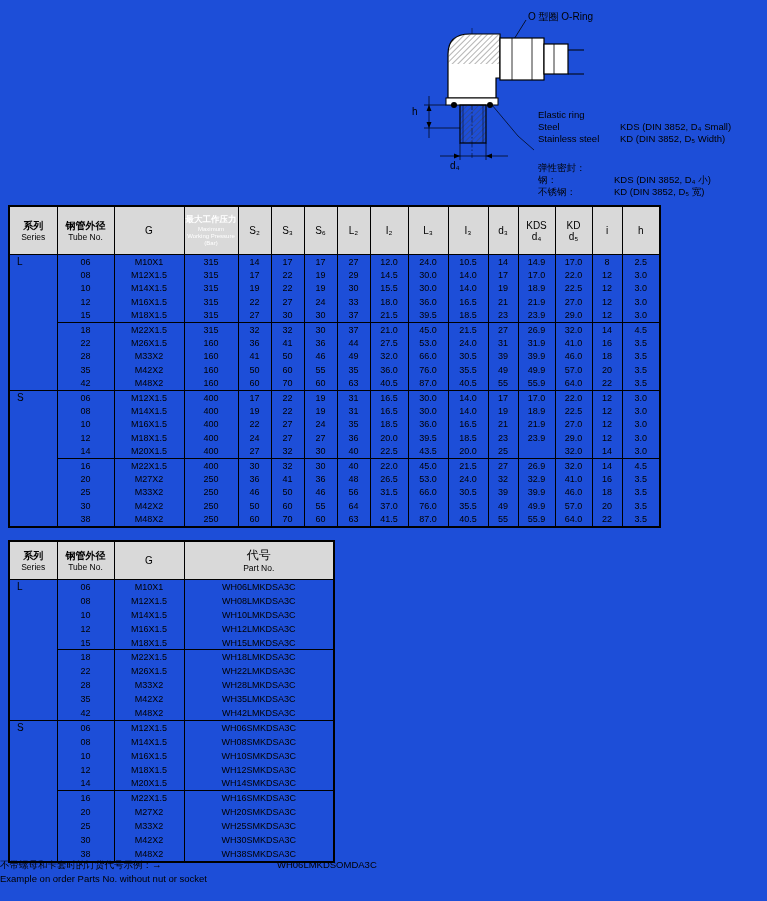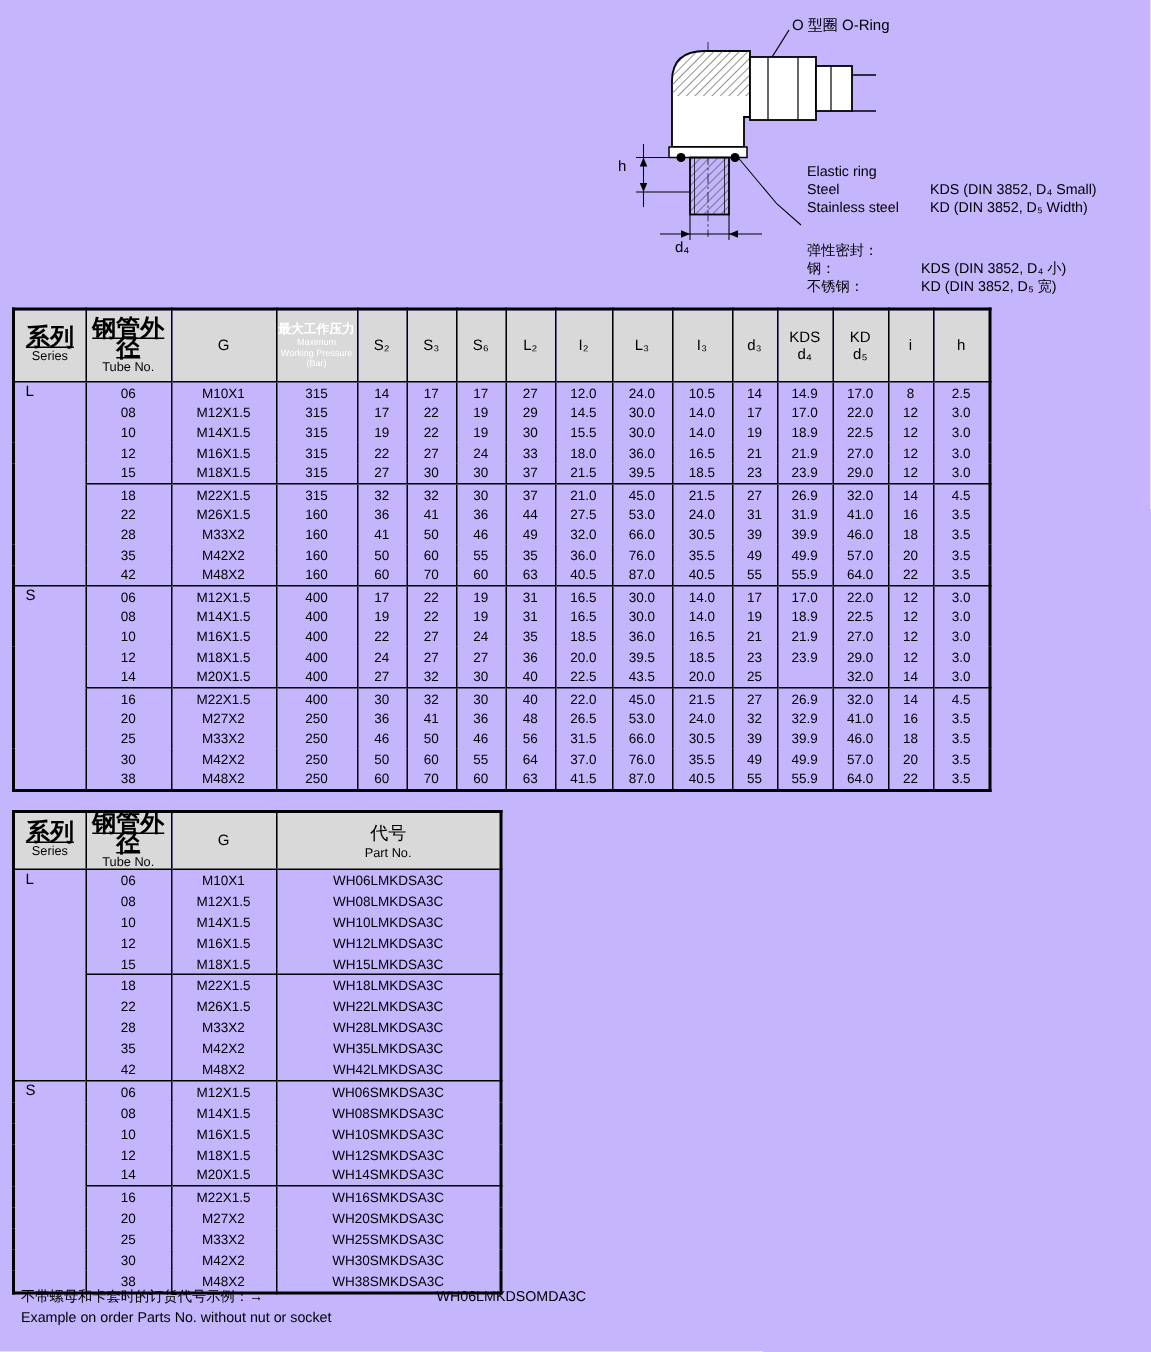--- a/index.html
+++ b/index.html
@@ -1,16 +1,16 @@
 <!DOCTYPE html>
 <html><head>
 <meta charset="utf-8">
 <style>
   html,body{margin:0;padding:0;background:#fff;}
-  .page{position:relative;width:767px;height:901px;background:#c4b5fd;color:#000;
+  .page{position:relative;width:767px;height:901px;background:#1d4ed8;color:#000;
         font-family:"Liberation Sans","DejaVu Sans",sans-serif;overflow:hidden;}
 
   
   .diagram{position:absolute;left:400px;top:8px;width:365px;height:195px;}
   .diagram svg{position:absolute;left:0;top:0;}
   .oring-label{position:absolute;left:128px;top:2px;font-size:10px;white-space:nowrap;}
   .h-label{position:absolute;left:12px;top:98px;font-size:10px;}
   .d4-label{position:absolute;left:50px;top:152px;font-size:10px;}
   .legend{position:absolute;font-size:9.5px;line-height:12px;white-space:nowrap;}
   .legend-en{left:138px;top:101px;}
@@ -20,35 +20,35 @@
   .legend-cn .c1{width:76px;}
 
   
   .tbl{position:absolute;border-collapse:collapse;table-layout:fixed;border:2px solid #000;}
   .t1{left:8px;top:205px;width:651px;}
   .t2{left:8px;top:540px;width:325px;}
   .tbl th,.tbl td{border-left:1px solid #000;padding:0;text-align:center;vertical-align:middle;overflow:hidden;}
   .tbl thead th{background:#d9d9d9;border-bottom:1px solid #000;}
   .t1 thead th{height:47px;font-size:10px;font-weight:normal;}
   .t2 thead th{height:37px;font-size:10px;font-weight:normal;}
-  th .cn{font-size:16px;font-weight:bold;line-height:13px;text-decoration:underline;}
+  th .cn{font-size:10px;font-weight:bold;line-height:13px;}
   th .en{font-size:8.5px;line-height:10px;}
   th .big{font-size:12px;line-height:15px;}
   th .g{font-size:10px;}
   th.dark{background:#161616;color:#fff;margin-top:48px;}
   th.dark .cnp{font-size:8.5px;font-weight:bold;line-height:11px;}
   th.dark .enp{font-size:6px;line-height:7px;padding:1px 2px 0 2px;}
   .t1 td{height:13.4px;font-size:9px;line-height:10px;}
   .t2 td{height:13.9px;font-size:9px;line-height:10px;}
   td.series-cell{vertical-align:top;text-align:left;padding:2px 0 0 7px;font-size:10px;}
   tr.block-start td{border-top:1px solid #000;}
   tr.series-start td{border-top:1px solid #000;}
 
   
-  .footnote{position:absolute;left:14px;top:858px;width:740px;font-size:9.5px;line-height:14px;}
+  .footnote{position:absolute;left:0;top:858px;width:740px;font-size:9.5px;line-height:14px;}
   .fn-line1{position:relative;}
   .fn-code{position:absolute;left:277px;top:0;}
 </style>
 </head>
 <body>
 
 <div class="page">
 
   <div class="diagram">
     <svg width="365" height="190" viewBox="0 0 365 190" xmlns="http://www.w3.org/2000/svg">

